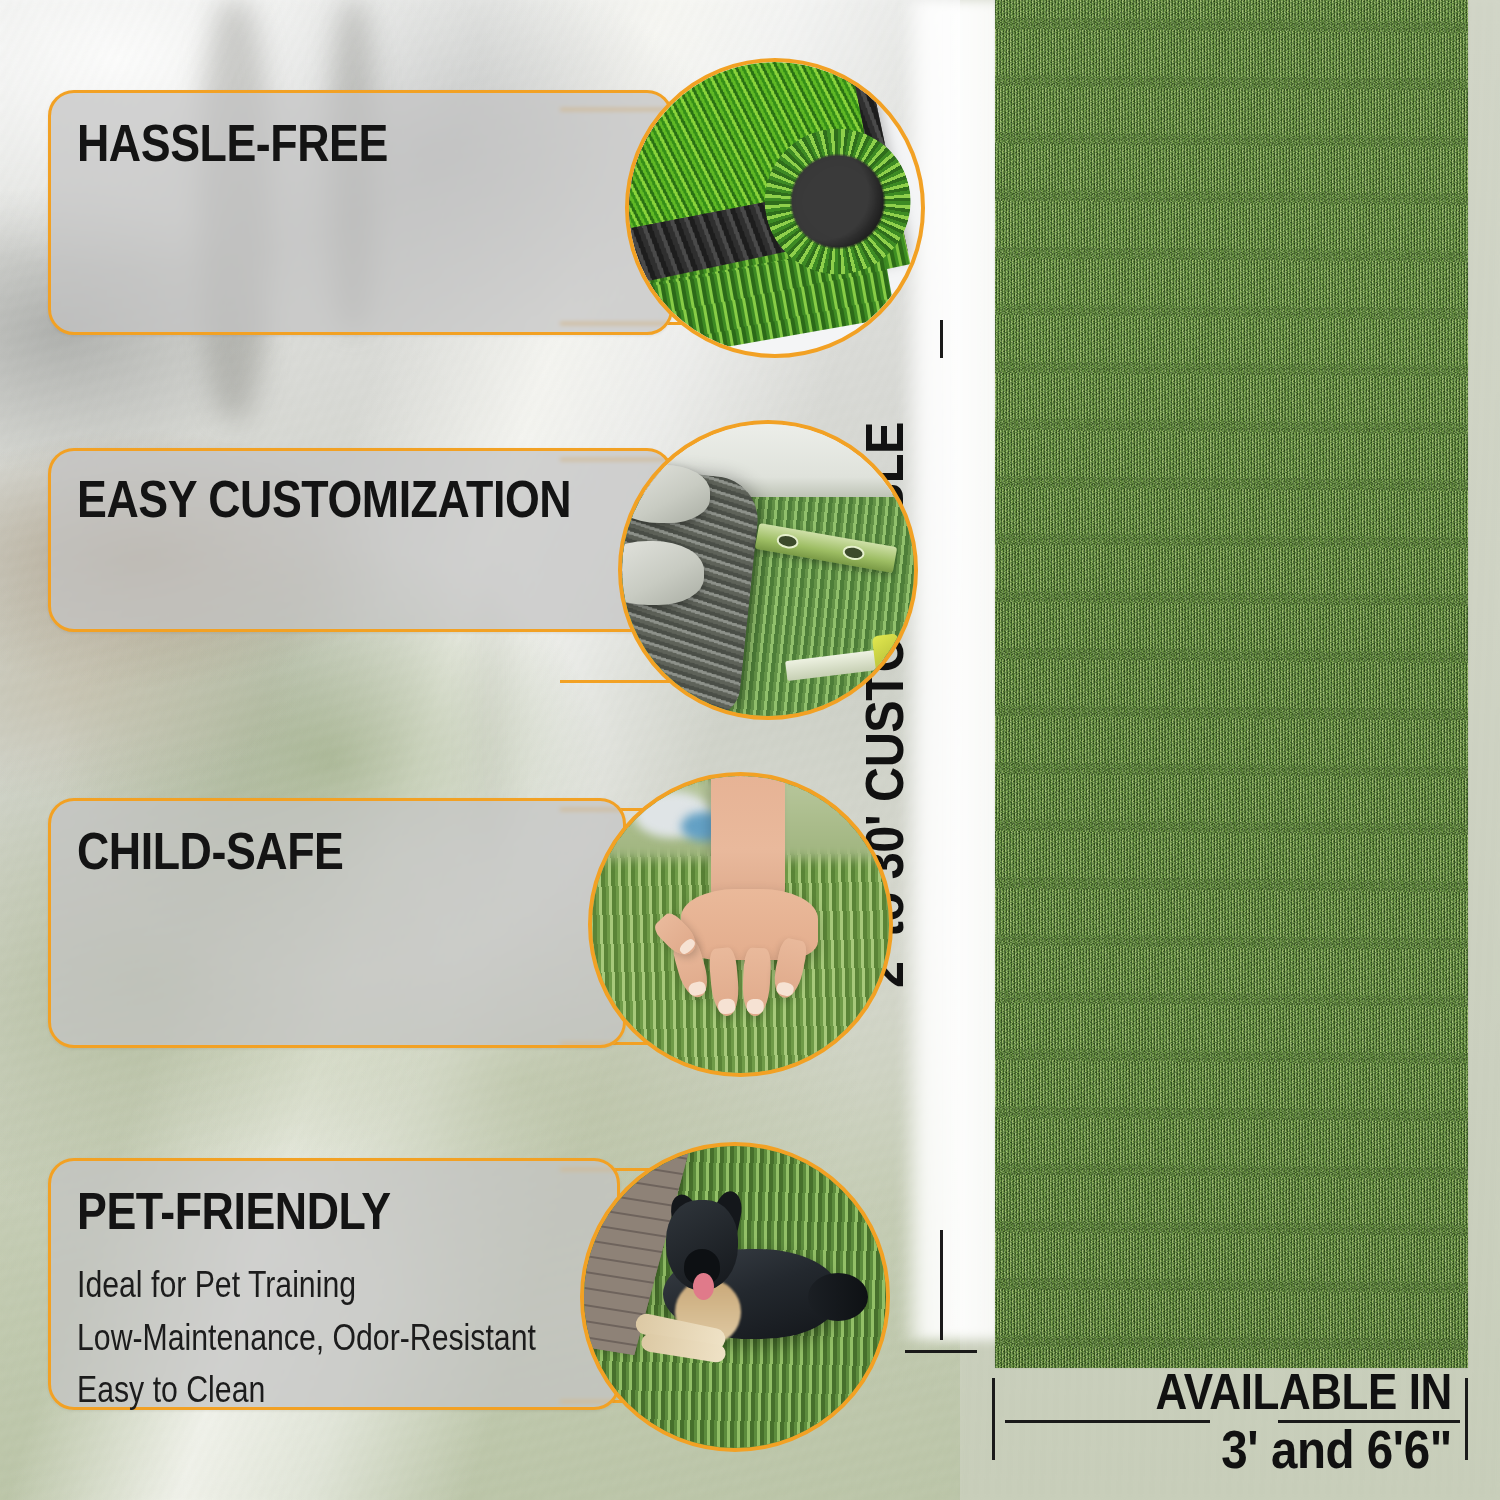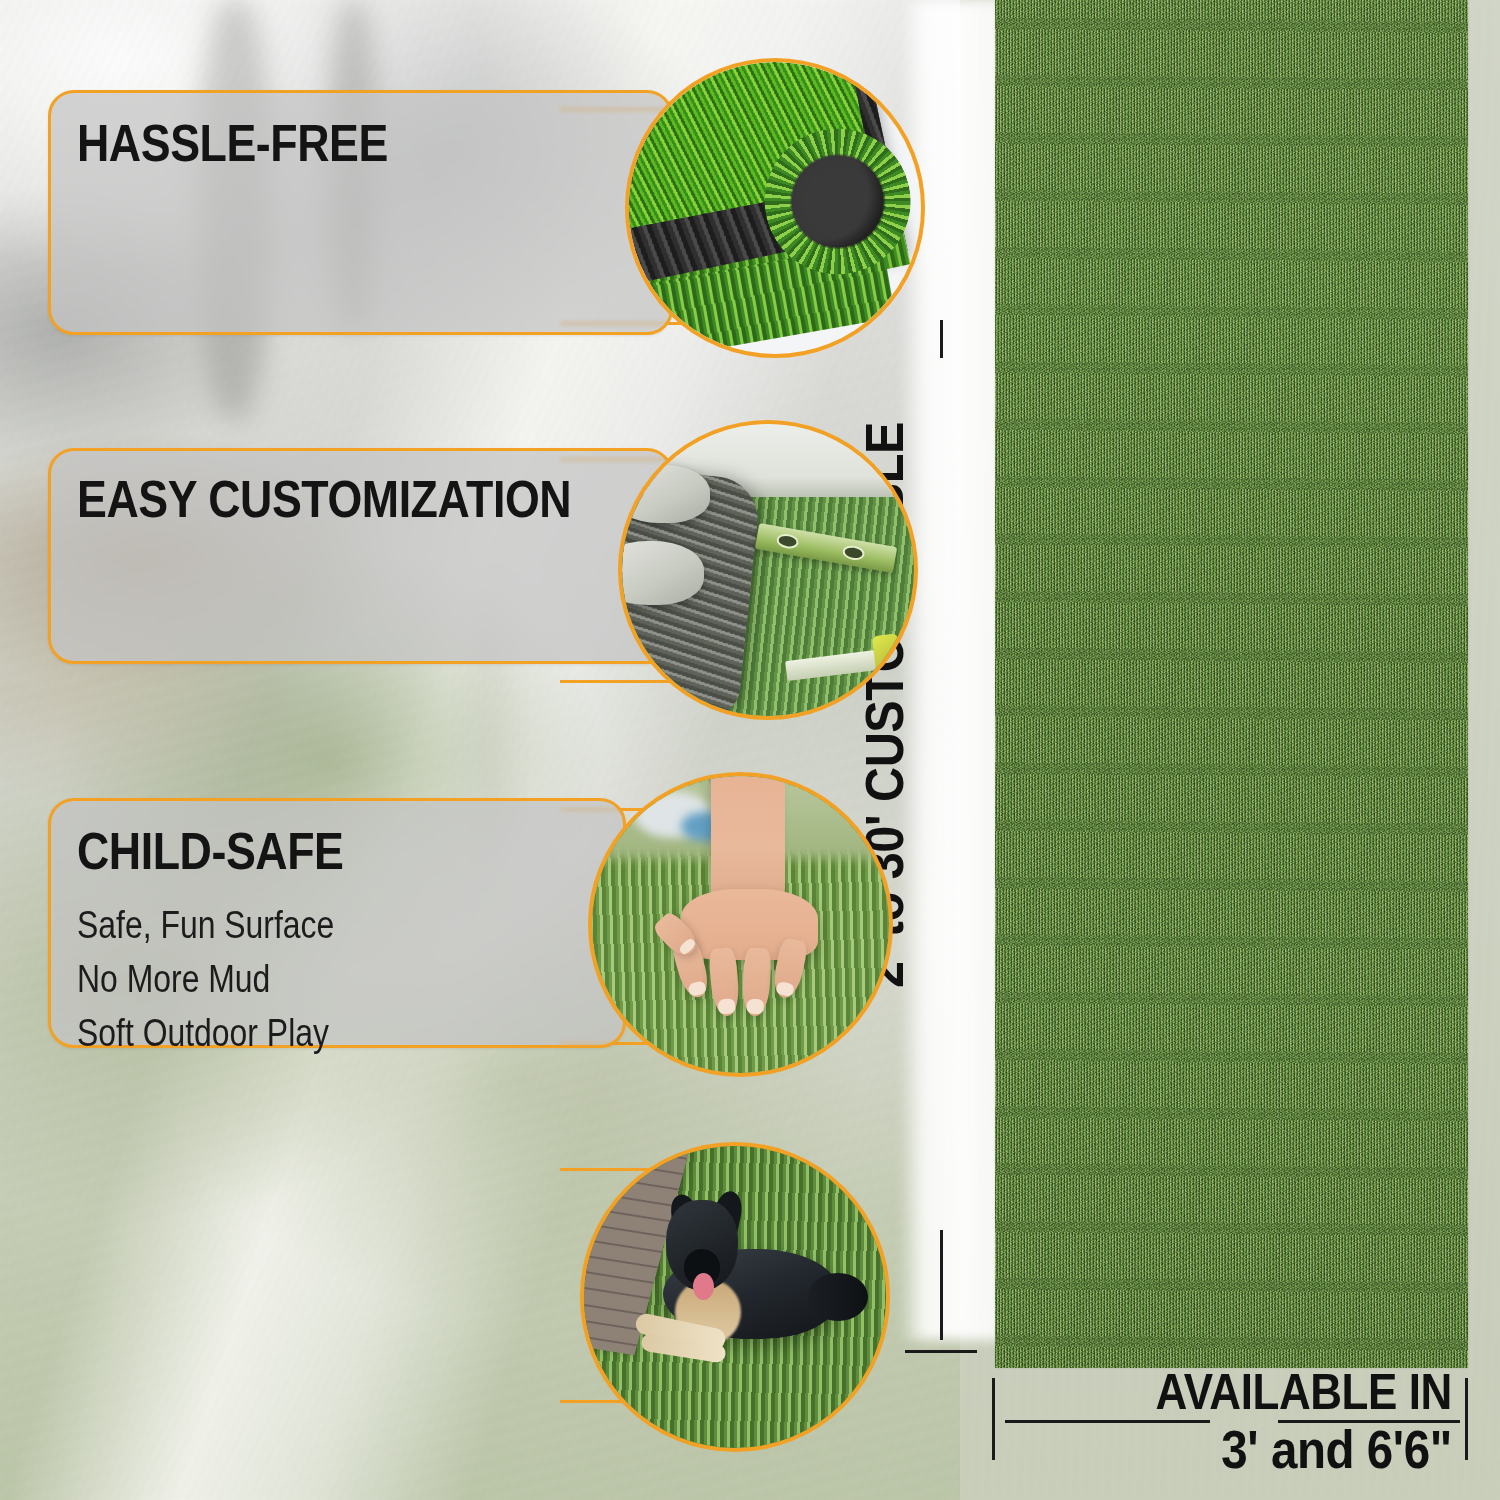--- a/index.html
+++ b/index.html
@@ -416,21 +416,21 @@
       <div class="mat"></div>
       <div class="grass-top"></div>
       <div class="fringe"></div>
       <div class="roll"></div>
     </div>
   </div>
 
   <div class="conn" style="left:560px;top:458px;width:180px;height:3px;"></div>
   <div class="conn" style="left:560px;top:680px;width:180px;height:3px;"></div>
 
-  <div class="card" style="left:48px;top:448px;width:625px;height:216px;">
+  <div class="card" style="left:48px;top:448px;width:625px;height:184px;">
     <div class="card-head" style="left:26px;top:22px;font-size:52px;">EASY CUSTOMIZATION</div>
   </div>
 
   <div class="circ c2" style="left:618px;top:420px;width:300px;height:300px;">
     <div class="circ-in">
       <div class="wall"></div>
       <div class="turf"></div>
       <div class="rollbody"></div>
       <div class="glove" style="left:-4%;top:14%;width:34%;height:20%;"></div>
       <div class="glove" style="left:-10%;top:40%;width:38%;height:22%;"></div>
@@ -440,25 +440,20 @@
       </div>
       <div class="tape"></div>
     </div>
   </div>
 
   <div class="conn" style="left:560px;top:808px;width:150px;height:3px;"></div>
   <div class="conn" style="left:560px;top:1042px;width:150px;height:3px;"></div>
 
   <div class="card" style="left:48px;top:798px;width:578px;height:250px;">
     <div class="card-head" style="left:26px;top:24px;font-size:52px;">CHILD-SAFE</div>
-    <div class="card-lines" style="left:26px;top:98px;font-size:38px;line-height:1.42;">
-      <div>Safe, Fun Surface</div>
-      <div>No More Mud</div>
-      <div>Soft Outdoor Play</div>
-    </div>
   </div>
 
   <div class="circ c3" style="left:588px;top:772px;width:305px;height:305px;">
     <div class="circ-in">
       <div class="turf"></div>
       <div class="blurtop"></div>
       <div class="blob"></div>
       <div class="blob2"></div>
       <div class="arm"></div>
       <div class="palm"></div>
@@ -466,20 +461,28 @@
       <div class="fing" style="left:40%;top:58%;width:9%;height:23%;transform:rotate(-5deg);"></div>
       <div class="fing" style="left:51%;top:58%;width:9%;height:23%;transform:rotate(3deg);"></div>
       <div class="fing" style="left:62%;top:55%;width:9%;height:20%;transform:rotate(12deg);"></div>
       <div class="fing" style="left:24%;top:46%;width:9%;height:15%;transform:rotate(-44deg);"></div>
     </div>
   </div>
 
   <div class="conn" style="left:560px;top:1168px;width:140px;height:3px;"></div>
   <div class="conn" style="left:560px;top:1400px;width:140px;height:3px;"></div>
 
+  <div class="card" style="left:48px;top:1158px;width:572px;height:252px;">
+    <div class="card-head" style="left:26px;top:24px;font-size:52px;">PET-FRIENDLY</div>
+    <div class="card-lines" style="left:26px;top:98px;font-size:36px;line-height:1.46;">
+      <div>Ideal for Pet Training</div>
+      <div>Low-Maintenance, Odor-Resistant</div>
+      <div>Easy to Clean</div>
+    </div>
+  </div>
 
   <div class="circ c4" style="left:580px;top:1142px;width:310px;height:310px;">
     <div class="circ-in">
       <div class="turf"></div>
       <div class="paver"></div>
       <div class="body"></div>
       <div class="tail"></div>
       <div class="chest"></div>
       <div class="ear" style="left:29%;top:16%;transform:rotate(-16deg);"></div>
       <div class="ear" style="left:43%;top:15%;transform:rotate(12deg);"></div>

